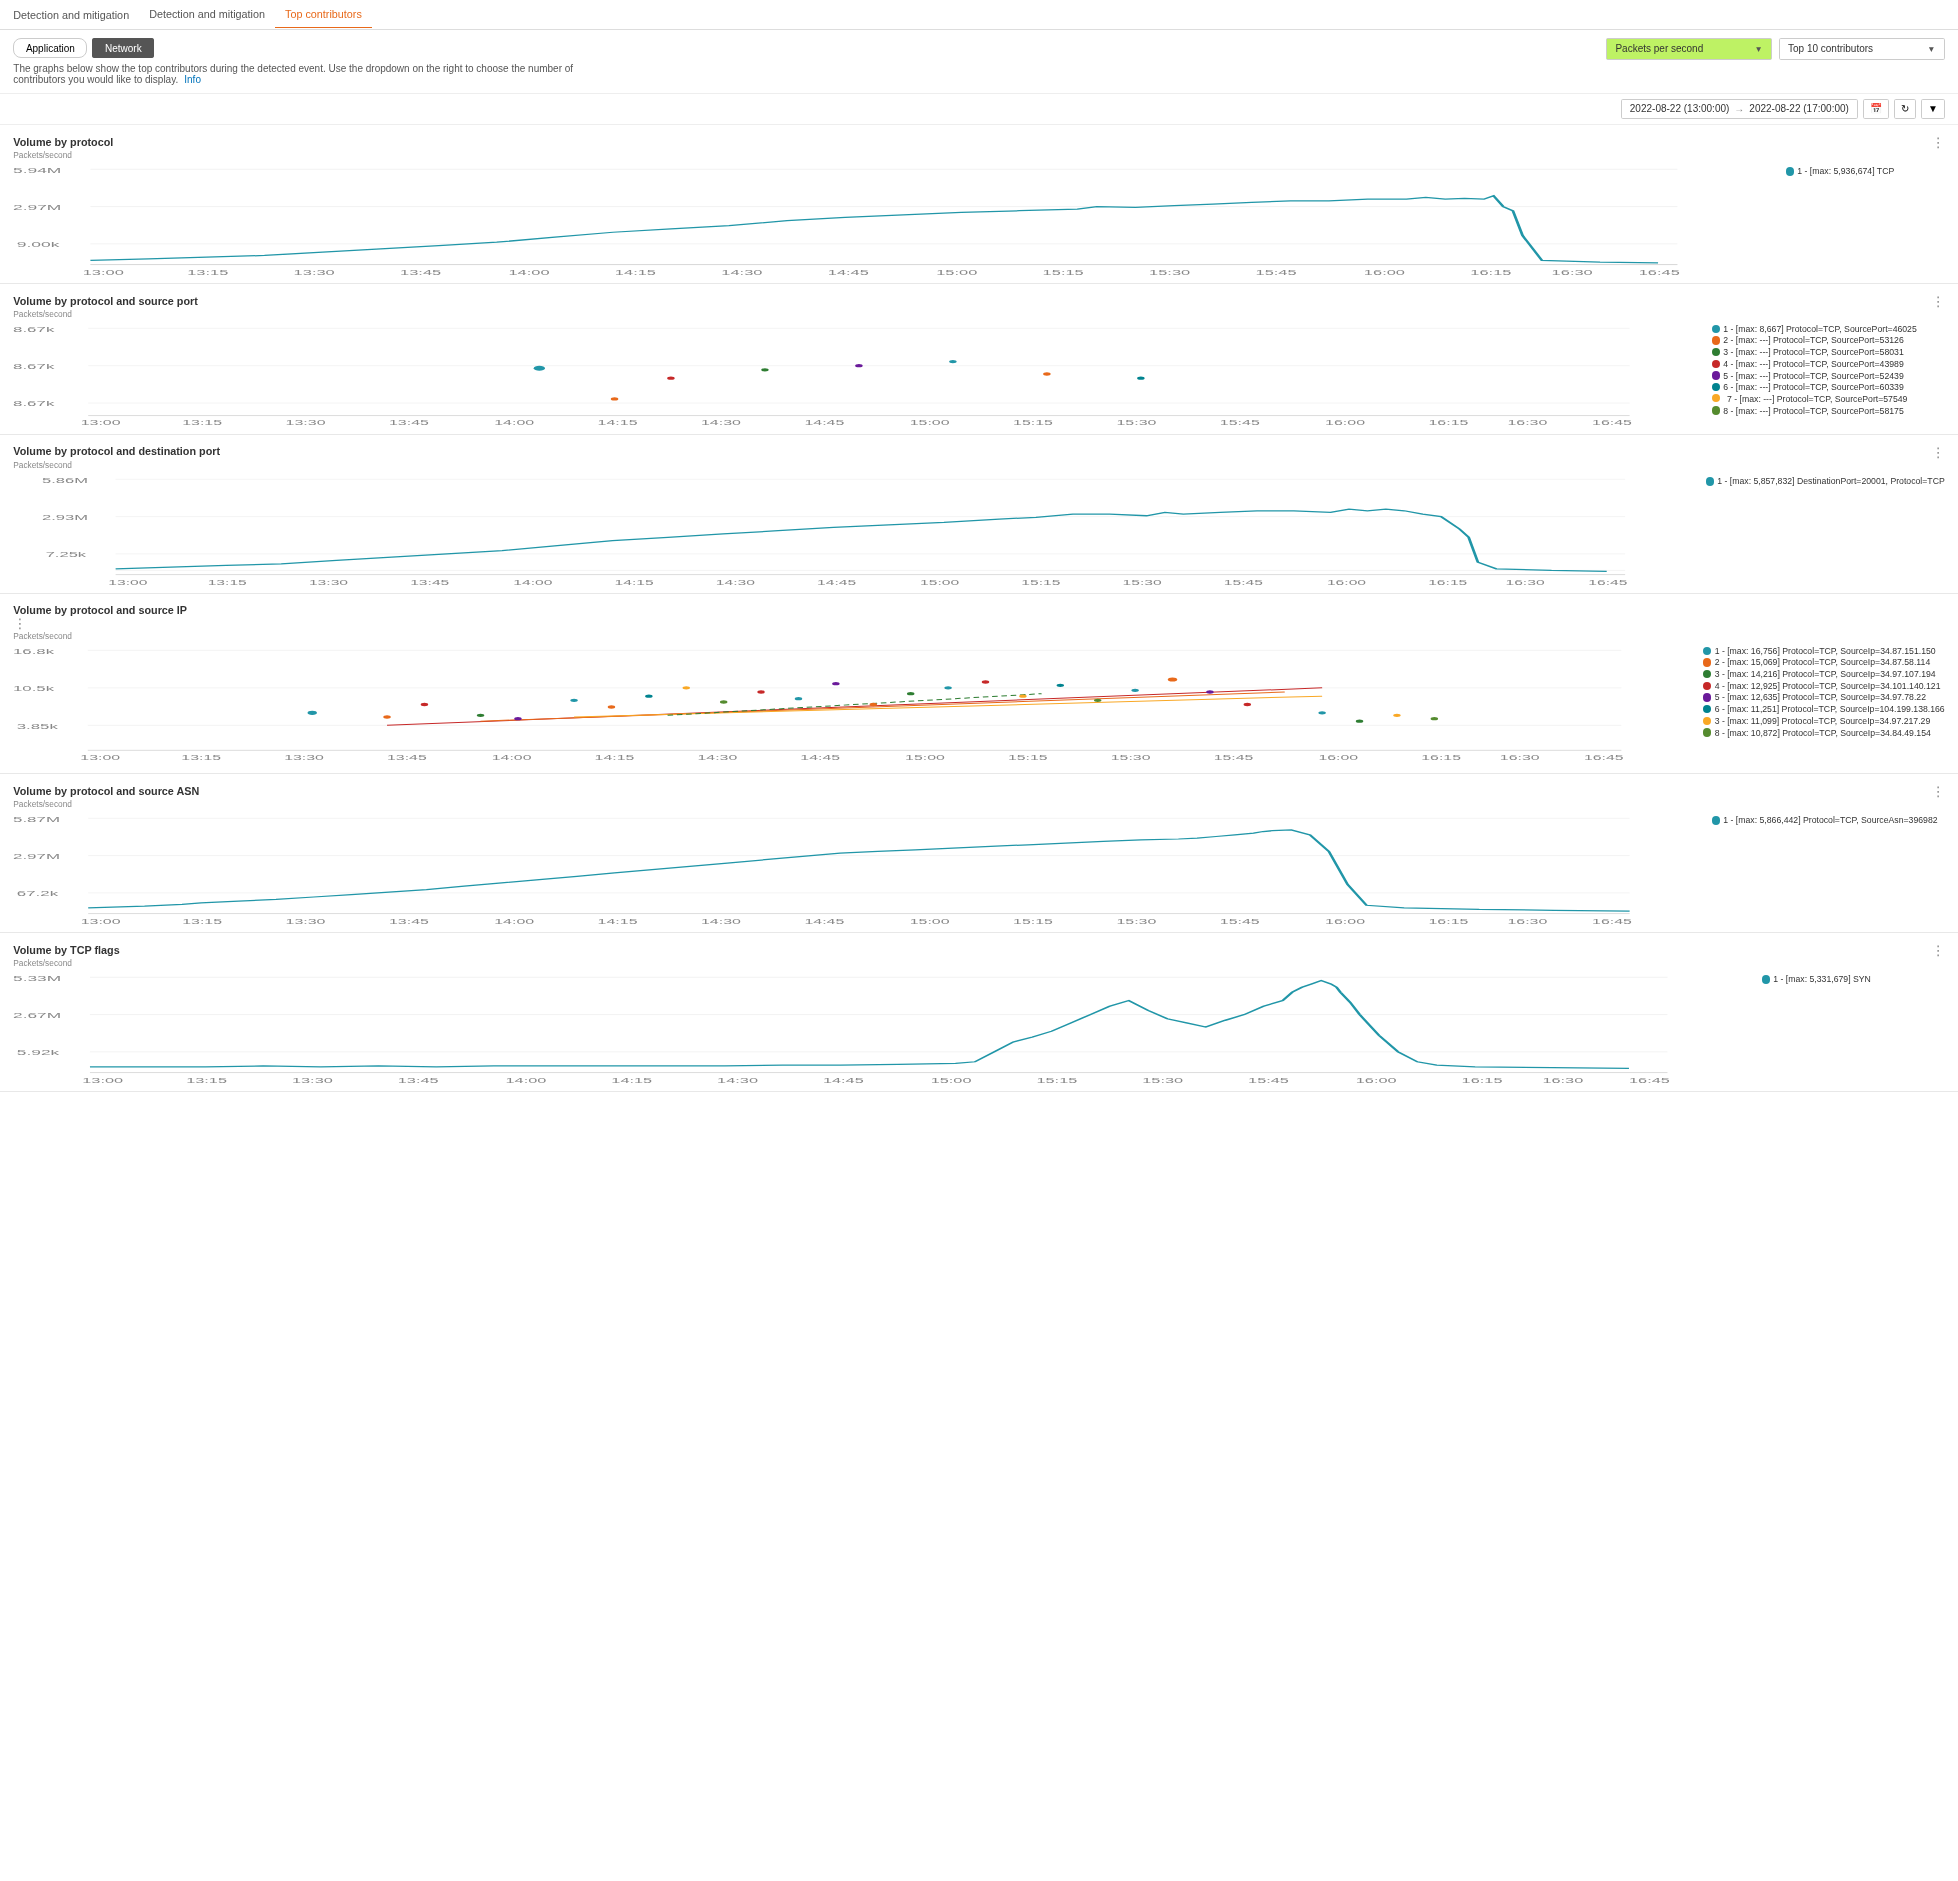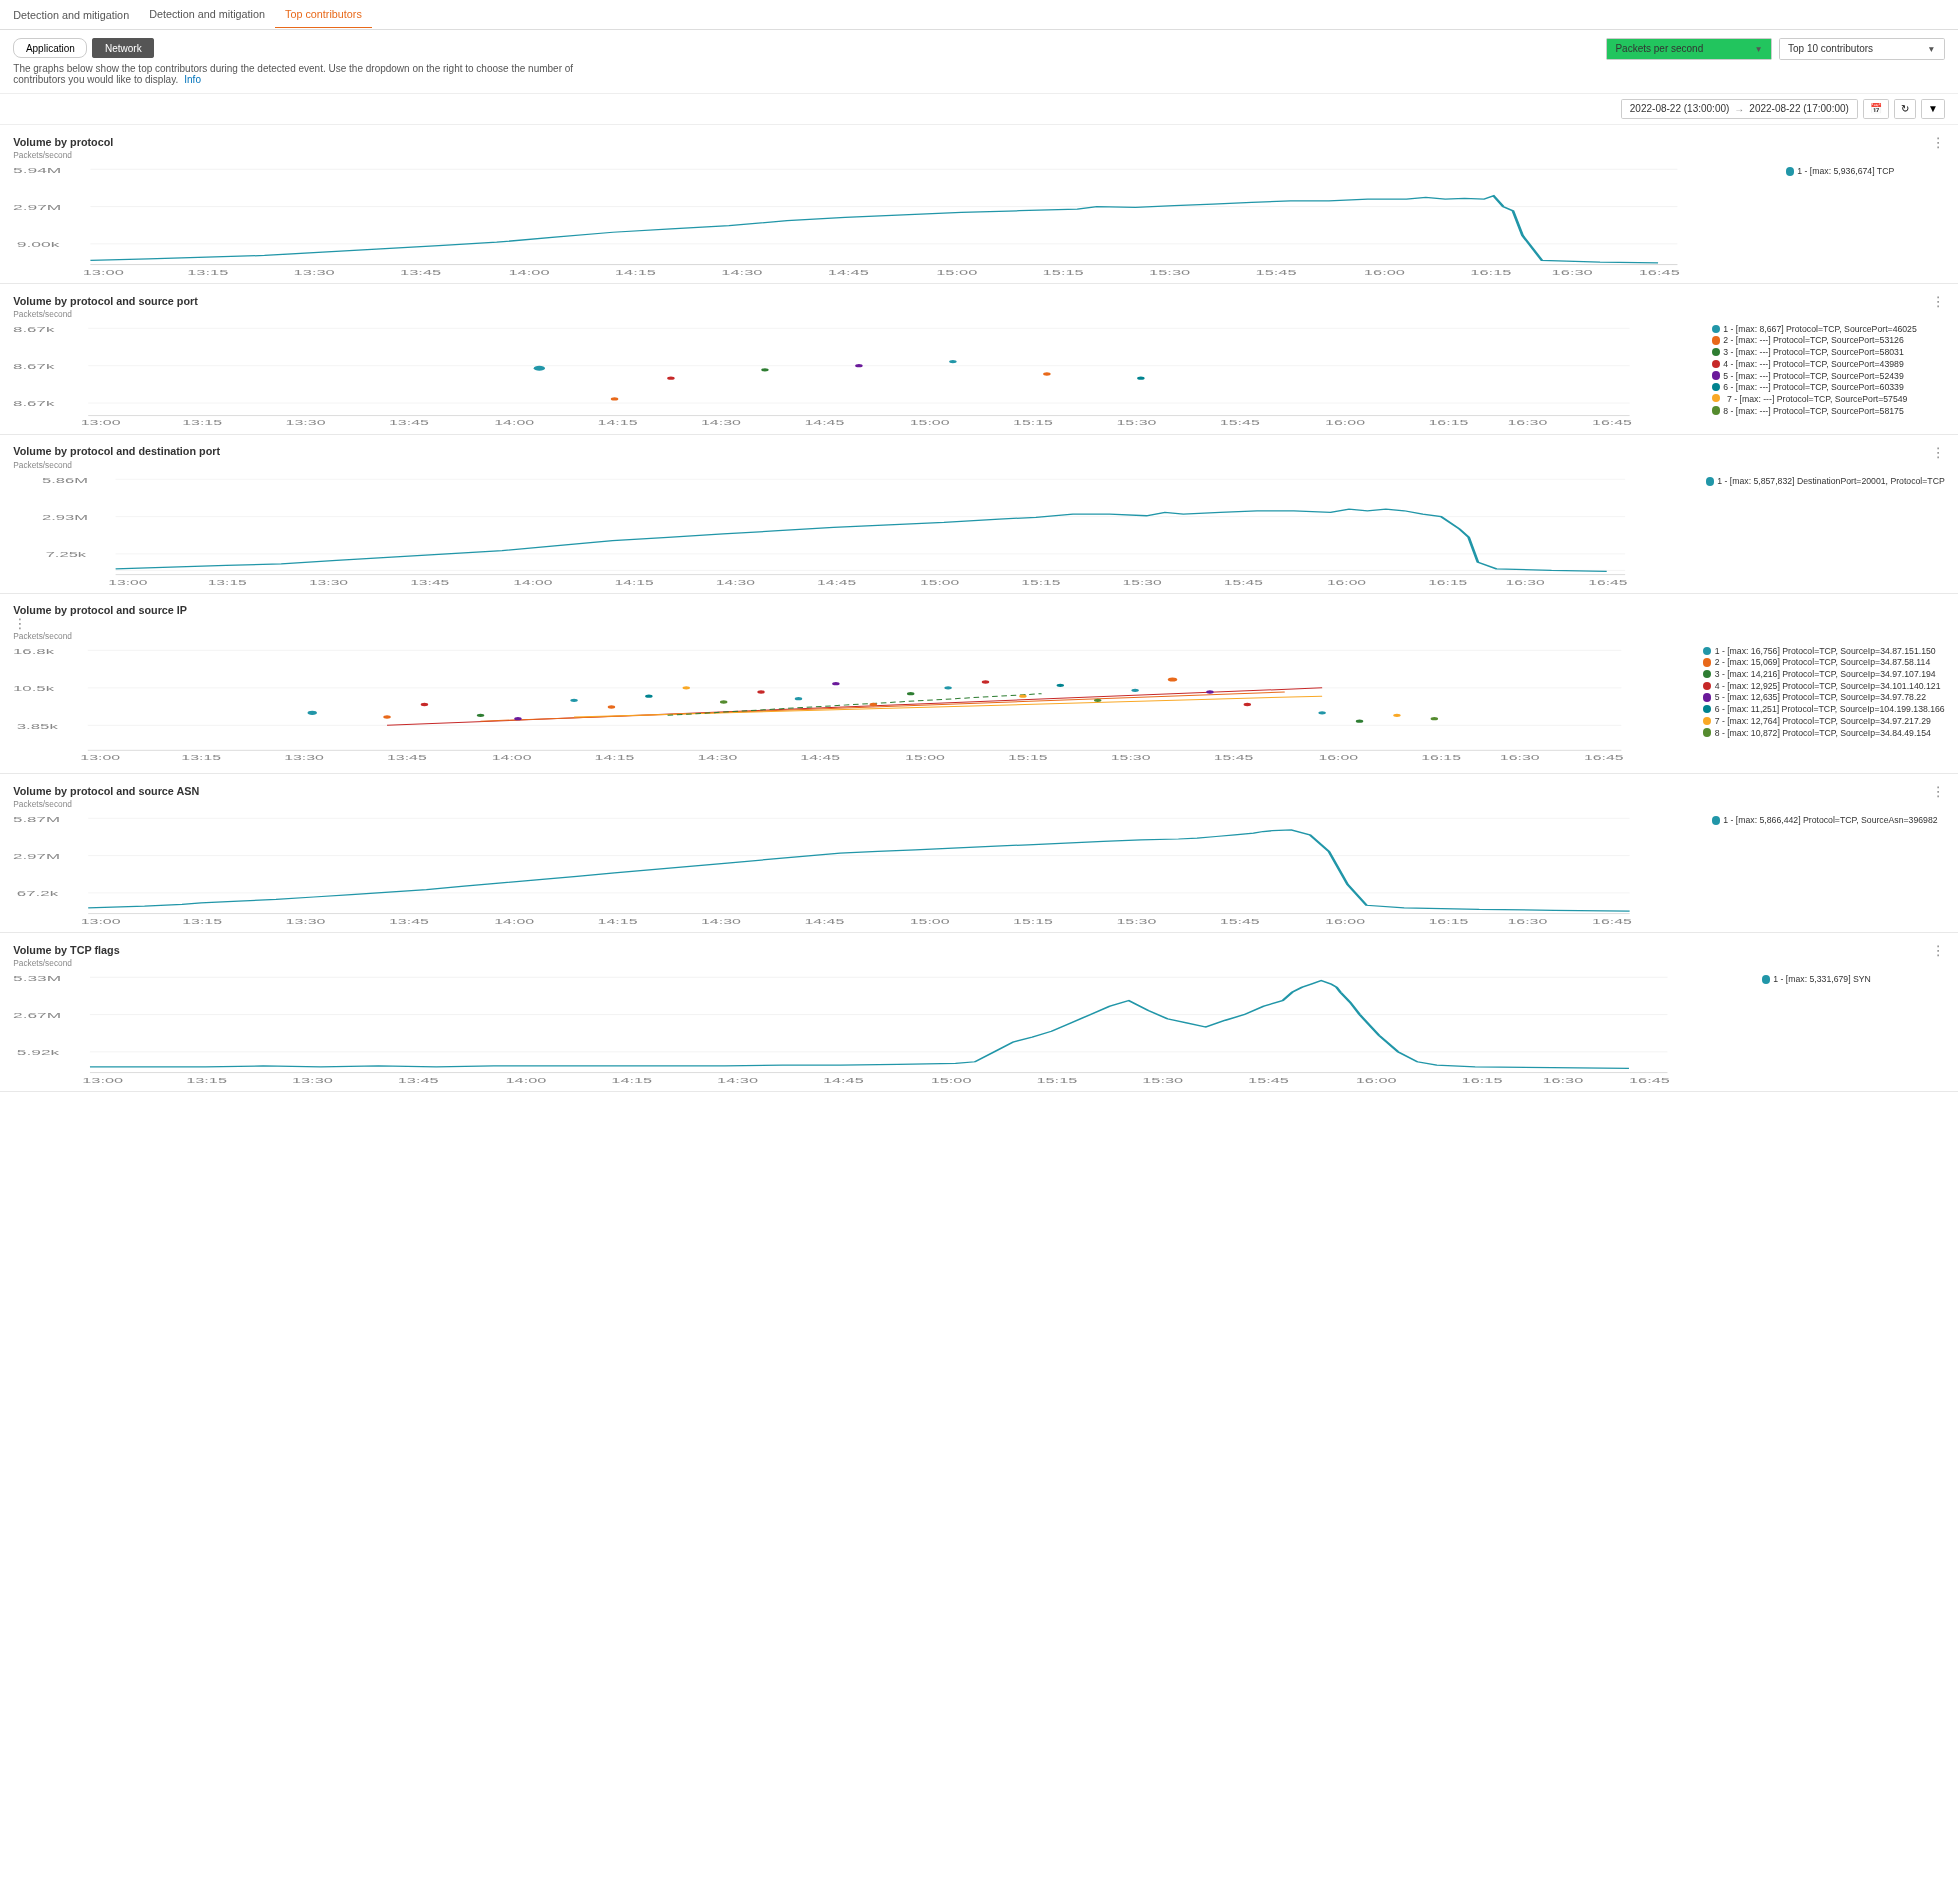--- a/index.html
+++ b/index.html
@@ -36,21 +36,21 @@
       <button style="padding:3.3px 11.6px;border:0.8px solid #555;background:#555;color:#fff;cursor:pointer;font-size:10px;border-radius:1.7px;">
         <span>Network</span>
       </button>
     </div>
     <div style="font-size:10px;color:#555;max-width:582px;">
       <span>The graphs below show the top contributors during the detected event. Use the dropdown on the right to choose the number of contributors you would like to display.</span>
       <span style="color:#0073bb;cursor:pointer;margin-left:3.3px;">Info</span>
     </div>
   </div>
   <div style="display:flex;gap:6.6px;align-items:center;flex-shrink:0;">
-    <div style="display:flex;align-items:center;border:0.8px solid #ccc;border-radius:1.7px;background:#22c55e;padding:4.2px 8.3px;font-size:10px;cursor:pointer;min-width:166px;justify-content:space-between;">
+    <div style="display:flex;align-items:center;border:0.8px solid #ccc;border-radius:1.7px;background:#bef264;padding:4.2px 8.3px;font-size:10px;cursor:pointer;min-width:166px;justify-content:space-between;">
       <span>Packets per second</span>
       <span style="font-size:8.3px;color:#555;margin-left:6.6px;">▼</span>
     </div>
     <div style="display:flex;align-items:center;border:0.8px solid #ccc;border-radius:1.7px;background:#fff;padding:4.2px 8.3px;font-size:10px;cursor:pointer;min-width:166px;justify-content:space-between;">
       <span>Top 10 contributors</span>
       <span style="font-size:8.3px;color:#555;margin-left:6.6px;">▼</span>
     </div>
   </div>
 </div>
 
@@ -330,21 +330,21 @@
         <div style="display:flex;align-items:center;gap:3.3px;">
             <div style="width:8.3px;height:8.3px;border-radius:50%;background:#6a1a9a;flex-shrink:0;"></div>
             <span>5 - [max: 12,635] Protocol=TCP, SourceIp=34.97.78.22</span>
           </div>
         <div style="display:flex;align-items:center;gap:3.3px;">
             <div style="width:8.3px;height:8.3px;border-radius:50%;background:#00838f;flex-shrink:0;"></div>
             <span>6 - [max: 11,251] Protocol=TCP, SourceIp=104.199.138.166</span>
           </div>
         <div style="display:flex;align-items:center;gap:3.3px;">
             <div style="width:8.3px;height:8.3px;border-radius:50%;background:#f9a825;flex-shrink:0;"></div>
-            <span>7 - [max: 12,764] Protocol=TCP, SourceIp=34.97.217.29</span>
+            <span>3 - [max: 11,099] Protocol=TCP, SourceIp=34.97.217.29</span>
           </div>
         <div style="display:flex;align-items:center;gap:3.3px;">
             <div style="width:8.3px;height:8.3px;border-radius:50%;background:#558b2f;flex-shrink:0;"></div>
             <span>8 - [max: 10,872] Protocol=TCP, SourceIp=34.84.49.154</span>
           </div>
       </div>
     </div>
   </div>
 
   <div style="border-bottom:0.8px solid #e8e8e8;padding:10px 13.3px 3.3px;">

